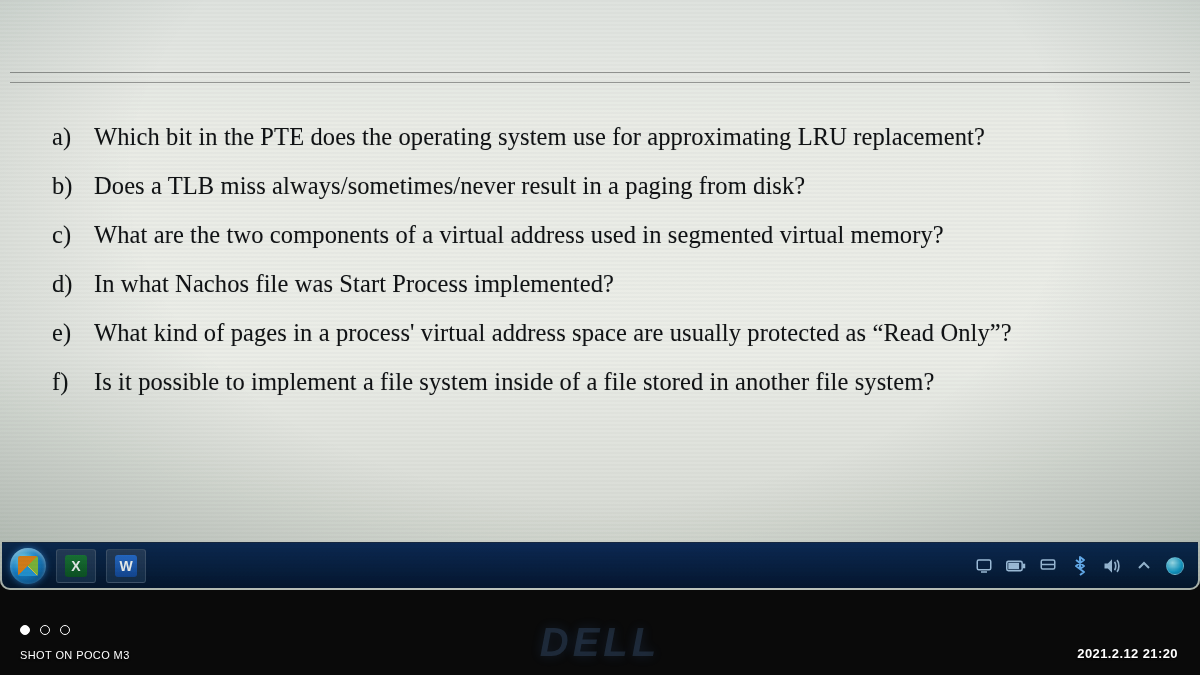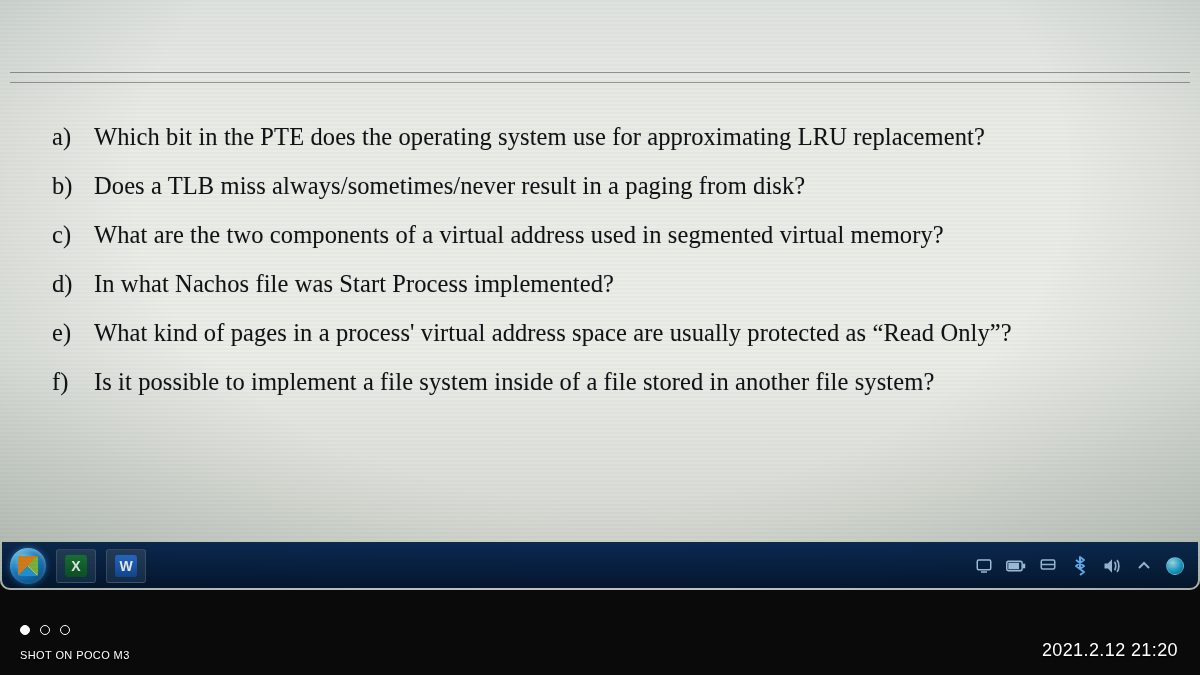--- a/index.html
+++ b/index.html
@@ -126,21 +126,21 @@
   }
   .dot { width: 10px; height: 10px; border-radius: 50%; border: 1.5px solid #fff; }
   .dot.filled { background: #fff; }
   .shot-label {
     position: absolute; left: 20px; bottom: 14px;
     font-size: 11px; letter-spacing: 0.4px; font-weight: 500;
     text-shadow: 0 1px 2px #000;
   }
   .timestamp {
     position: absolute; right: 22px; bottom: 14px;
-    font-size: 18px; letter-spacing: 0.4px; font-weight: 400;
+    font-size: 13px; letter-spacing: 0.4px; font-weight: 700;
     text-shadow: 0 1px 2px #000;
     text-align: right;
   }
   .dell {
     position:absolute; left:50%; bottom:10px; transform:translateX(-50%);
     font-family: Arial, sans-serif; font-weight: 800; font-style: italic;
     font-size: 40px; letter-spacing: 4px;
     color: rgba(120,175,245,0.16);
     text-shadow: 0 0 12px rgba(80,150,240,0.15);
     filter: blur(0.6px);
@@ -226,20 +226,21 @@
           </svg>
       </span>
       <span class="security-ic"></span>
     </div>
   </div>
 
   <div class="vignette"></div>
 </div>
 
 <div class="phone-ui">
+  <div class="dell">DELL</div>
   <div class="dots">
     <div class="dot filled"></div>
     <div class="dot"></div>
     <div class="dot"></div>
   </div>
   <div class="shot-label">SHOT ON POCO M3</div>
   <div class="timestamp">2021.2.12 21:20</div>
 </div>
 
 </body></html>

